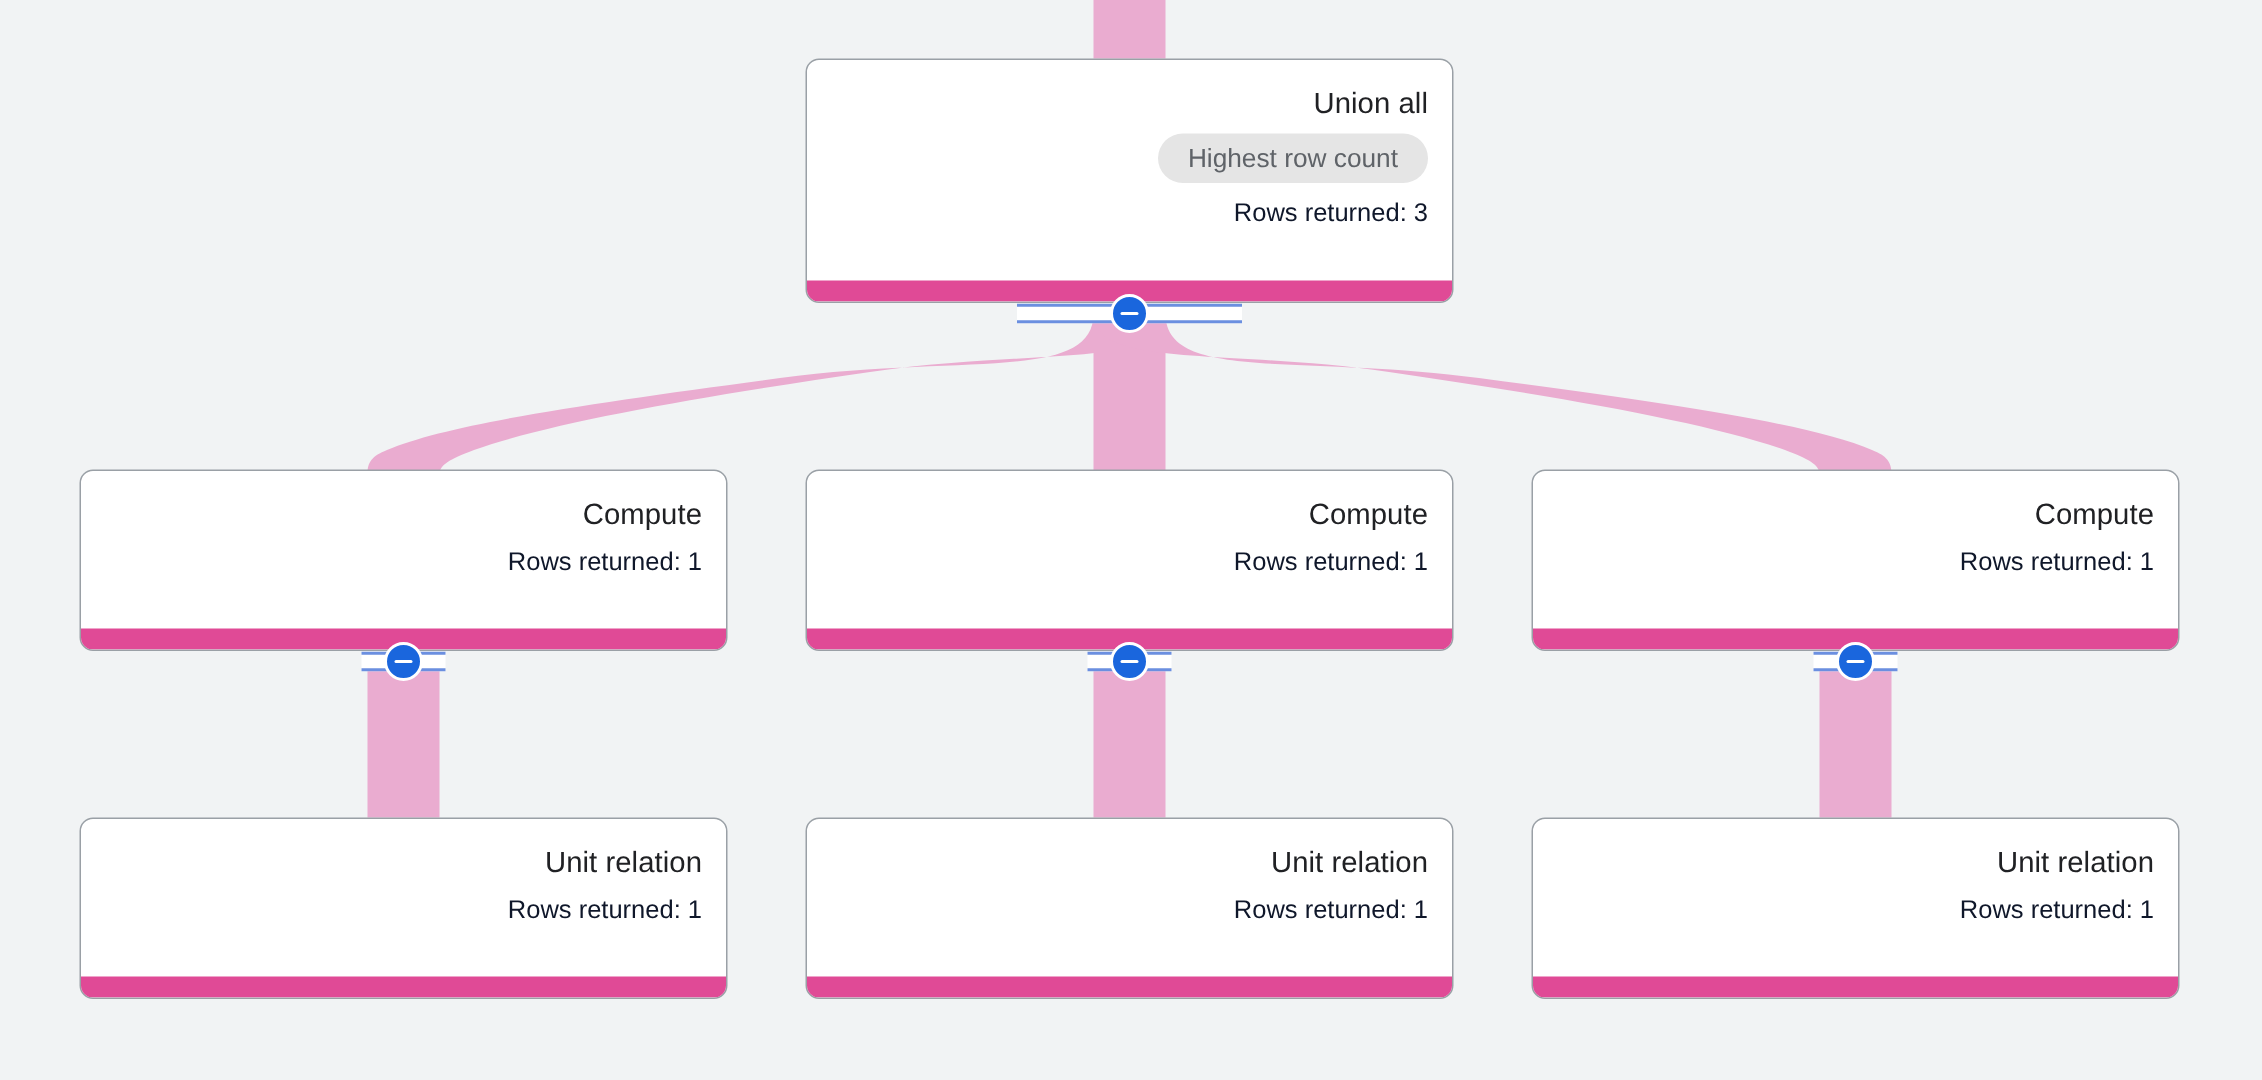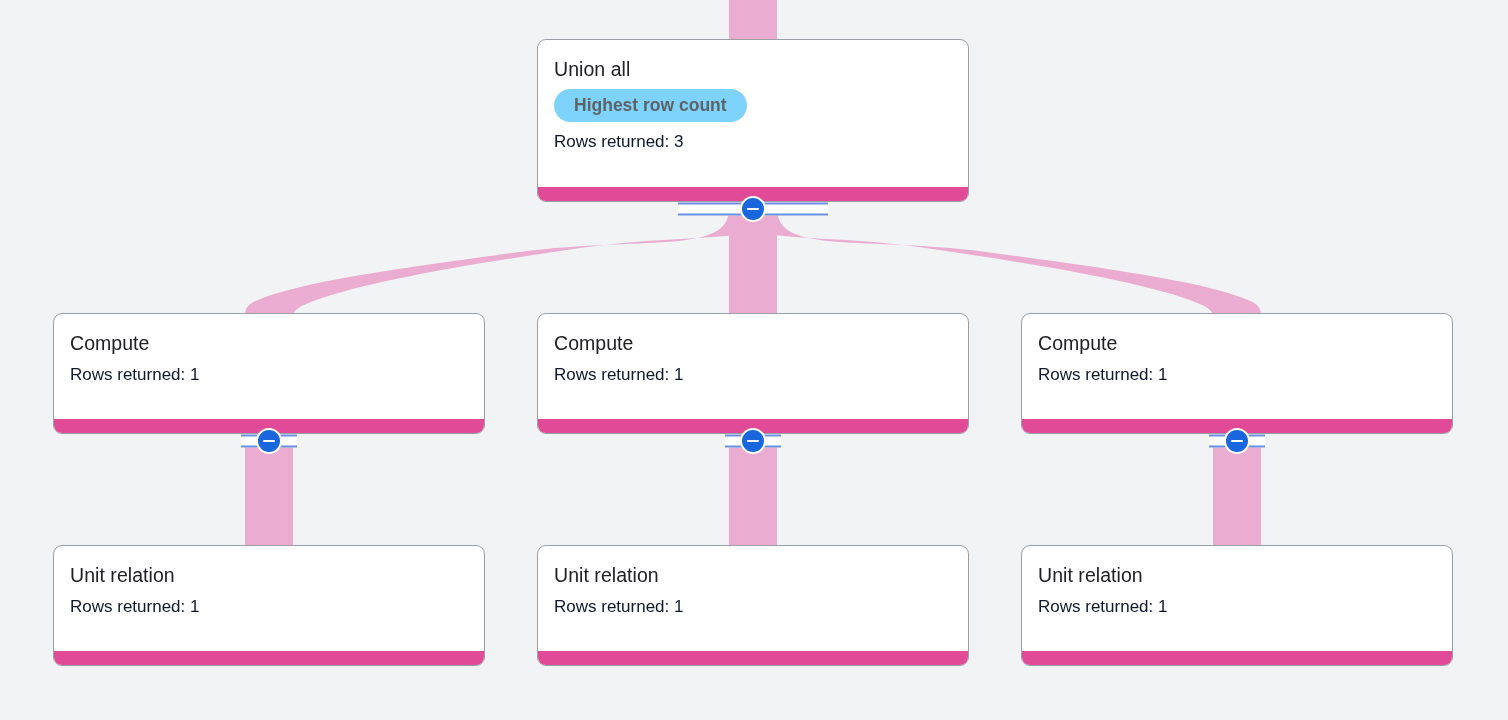--- a/index.html
+++ b/index.html
@@ -44,40 +44,40 @@
     border: 1px solid #9aa0a6;
     border-radius: 9px;
     overflow: hidden;
     display: flex;
     flex-direction: column;
   }
   .node-body {
     flex: 1 1 auto;
     padding: 17px 16px 0 16px;
     box-sizing: border-box;
+    text-align: right;
   }
   .node-title {
     font-size: 19.5px;
     line-height: 24px;
     color: #202124;
     font-weight: 400;
     letter-spacing: 0.05px;
     white-space: nowrap;
   }
   .node-chip {
     display: inline-block;
     margin-top: 8px;
-    background: #7dd3fc;
+    background: #e5e5e5;
     color: #5f6368;
     font-size: 17.5px;
     line-height: 21px;
     padding: 6px 20px;
     border-radius: 18px;
     white-space: nowrap;
-    font-weight: bold;
   }
   .node-sub {
     margin-top: 9px;
     font-size: 17px;
     line-height: 22px;
     color: #0f172a;
     white-space: nowrap;
   }
   .node-accent {
     flex: 0 0 auto;

